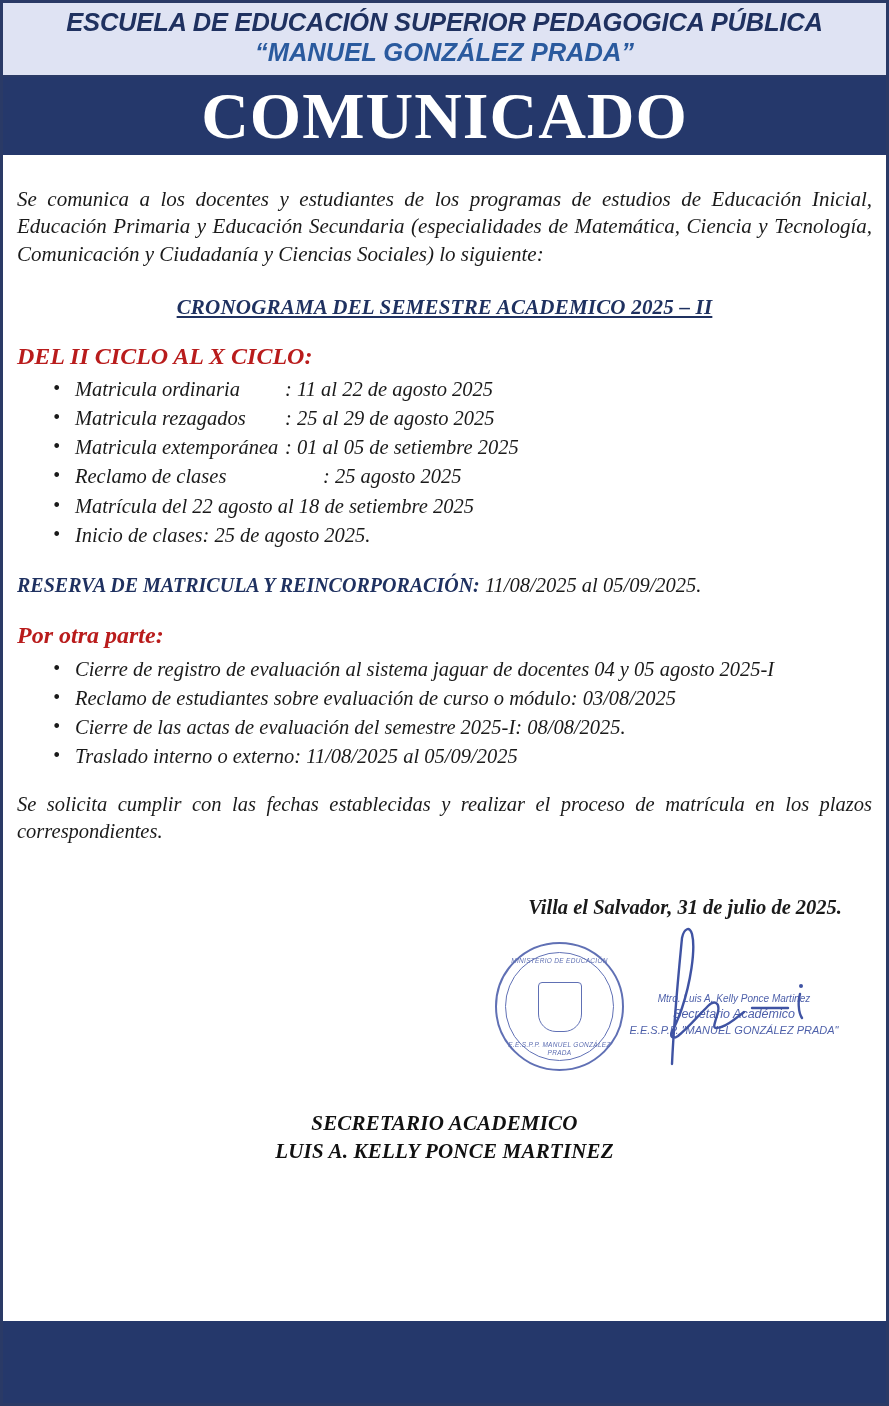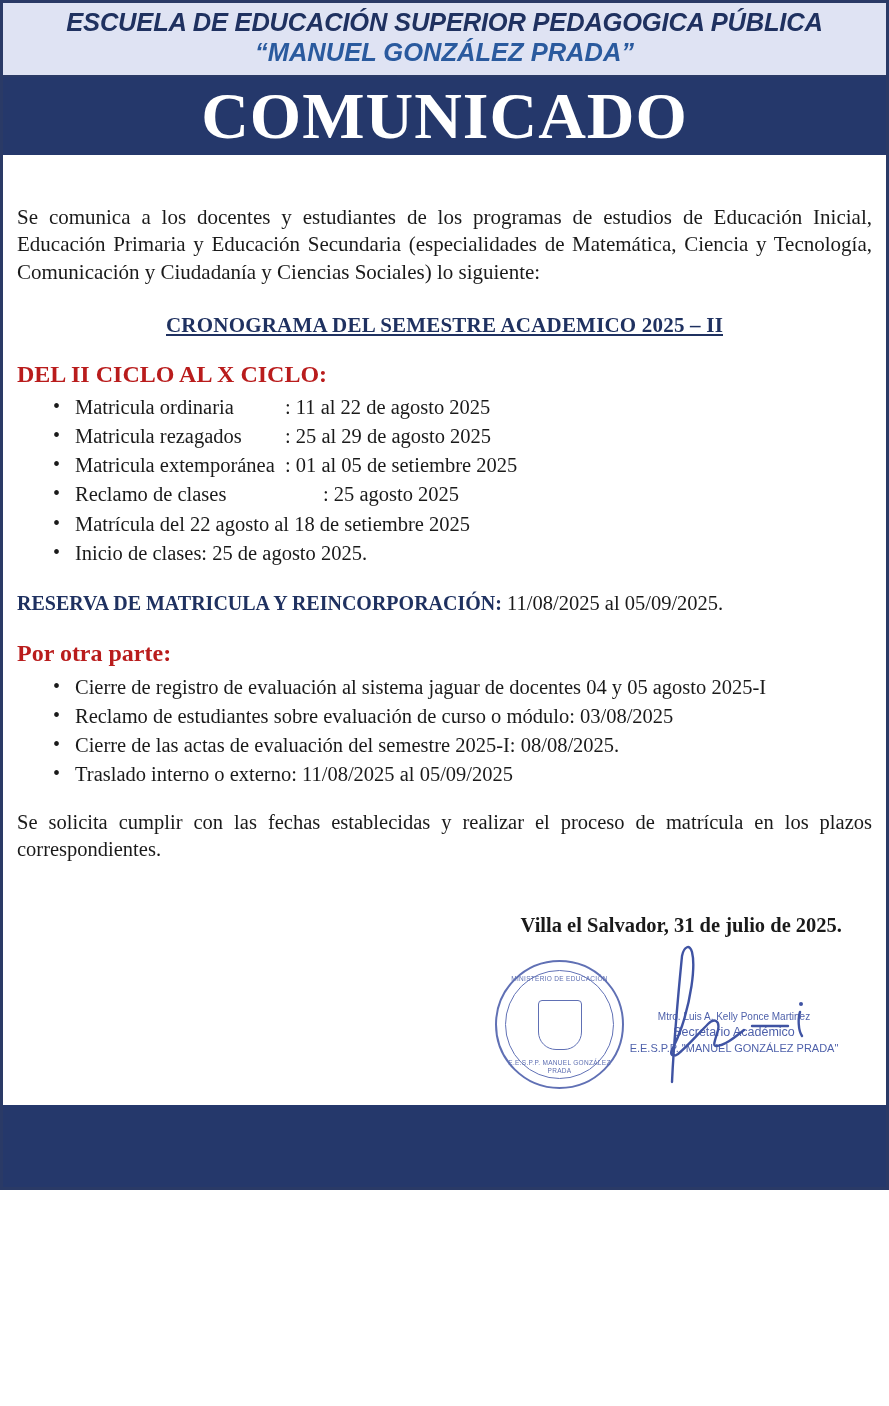--- a/index.html
+++ b/index.html
@@ -10,21 +10,21 @@
   body {
     width: 889px;
     height: 1406px;
     font-family: "Liberation Serif", serif;
     color: #1a1a1a;
     overflow: hidden;
   }
   .page {
     position: relative;
     width: 889px;
-    height: 1190px;
+    height: 1406px;
     box-sizing: border-box;
     border: 3px solid #2a3a66;
     background: #ffffff;
   }
 
   
   .header-band {
     background: #dfe3f3;
     padding: 6px 10px 8px 10px;
     text-align: center;
@@ -60,23 +60,24 @@
     font-family: "Liberation Serif", serif;
     font-weight: bold;
     font-size: 66px;
     color: #ffffff;
     letter-spacing: 1px;
     line-height: 1;
   }
 
   
   .content {
-    padding: 28px 14px 0 14px;
+    padding: 10px 14px 0 14px;
     font-size: 20.5px;
     line-height: 1.27;
+    font-style: italic;
   }
   .intro {
     text-align: justify;
     text-justify: inter-word;
     font-size: 21px;
     line-height: 1.3;
   }
 
   .section-title {
     text-align: center;
@@ -327,20 +328,20 @@
         </svg>
 
         <div class="sign-block">
           <div class="l1">Mtro. Luis A. Kelly Ponce Martinez</div>
           <div class="l2">Secretario Académico</div>
           <div class="l3">E.E.S.P.P. "MANUEL GONZÁLEZ PRADA"</div>
         </div>
       </div>
 
       <div class="signer">
+        <div>SECRETARIO ACADEMICO</div>
         <div>LUIS A. KELLY PONCE MARTINEZ</div>
-        <div>SECRETARIO ACADEMICO</div>
       </div>
     </div>
   </div>
 
   <div class="footer-band"></div>
 </div>
 
 </body></html>

